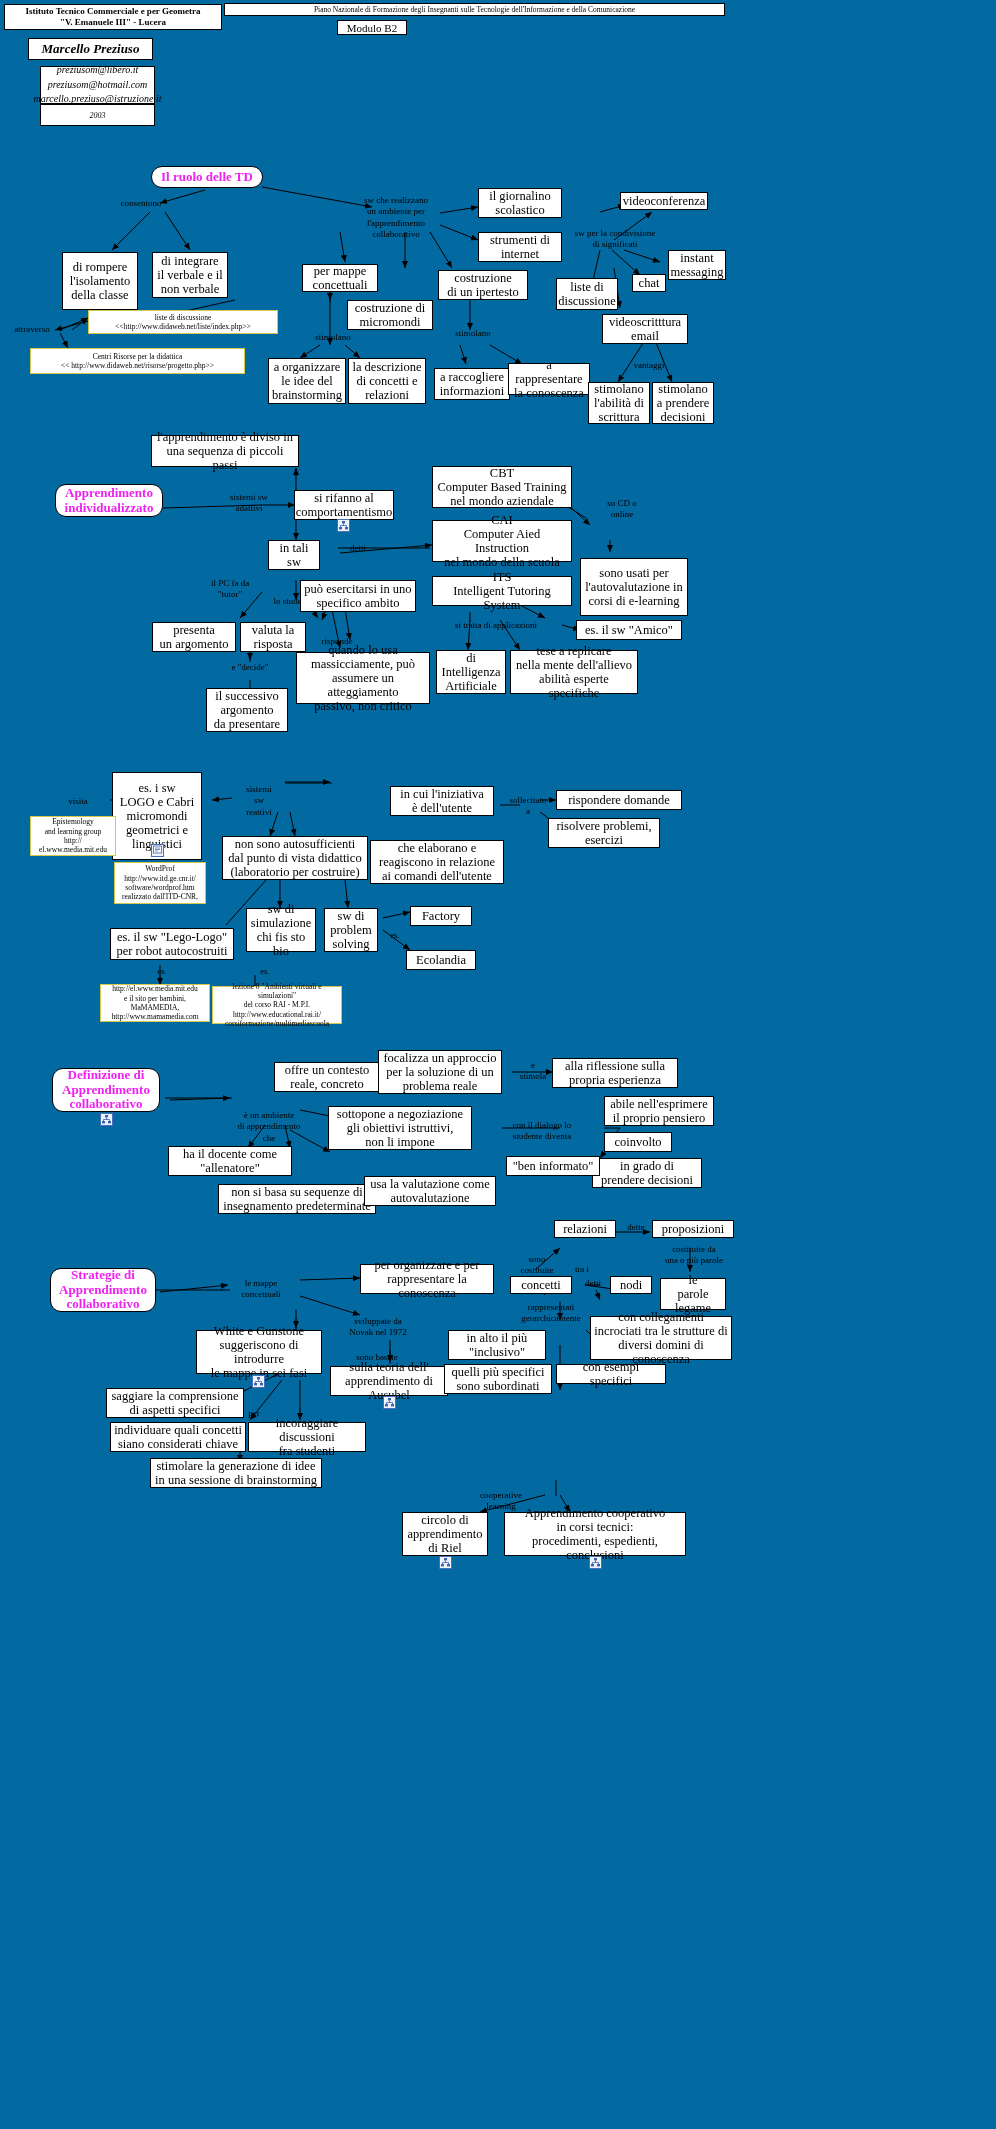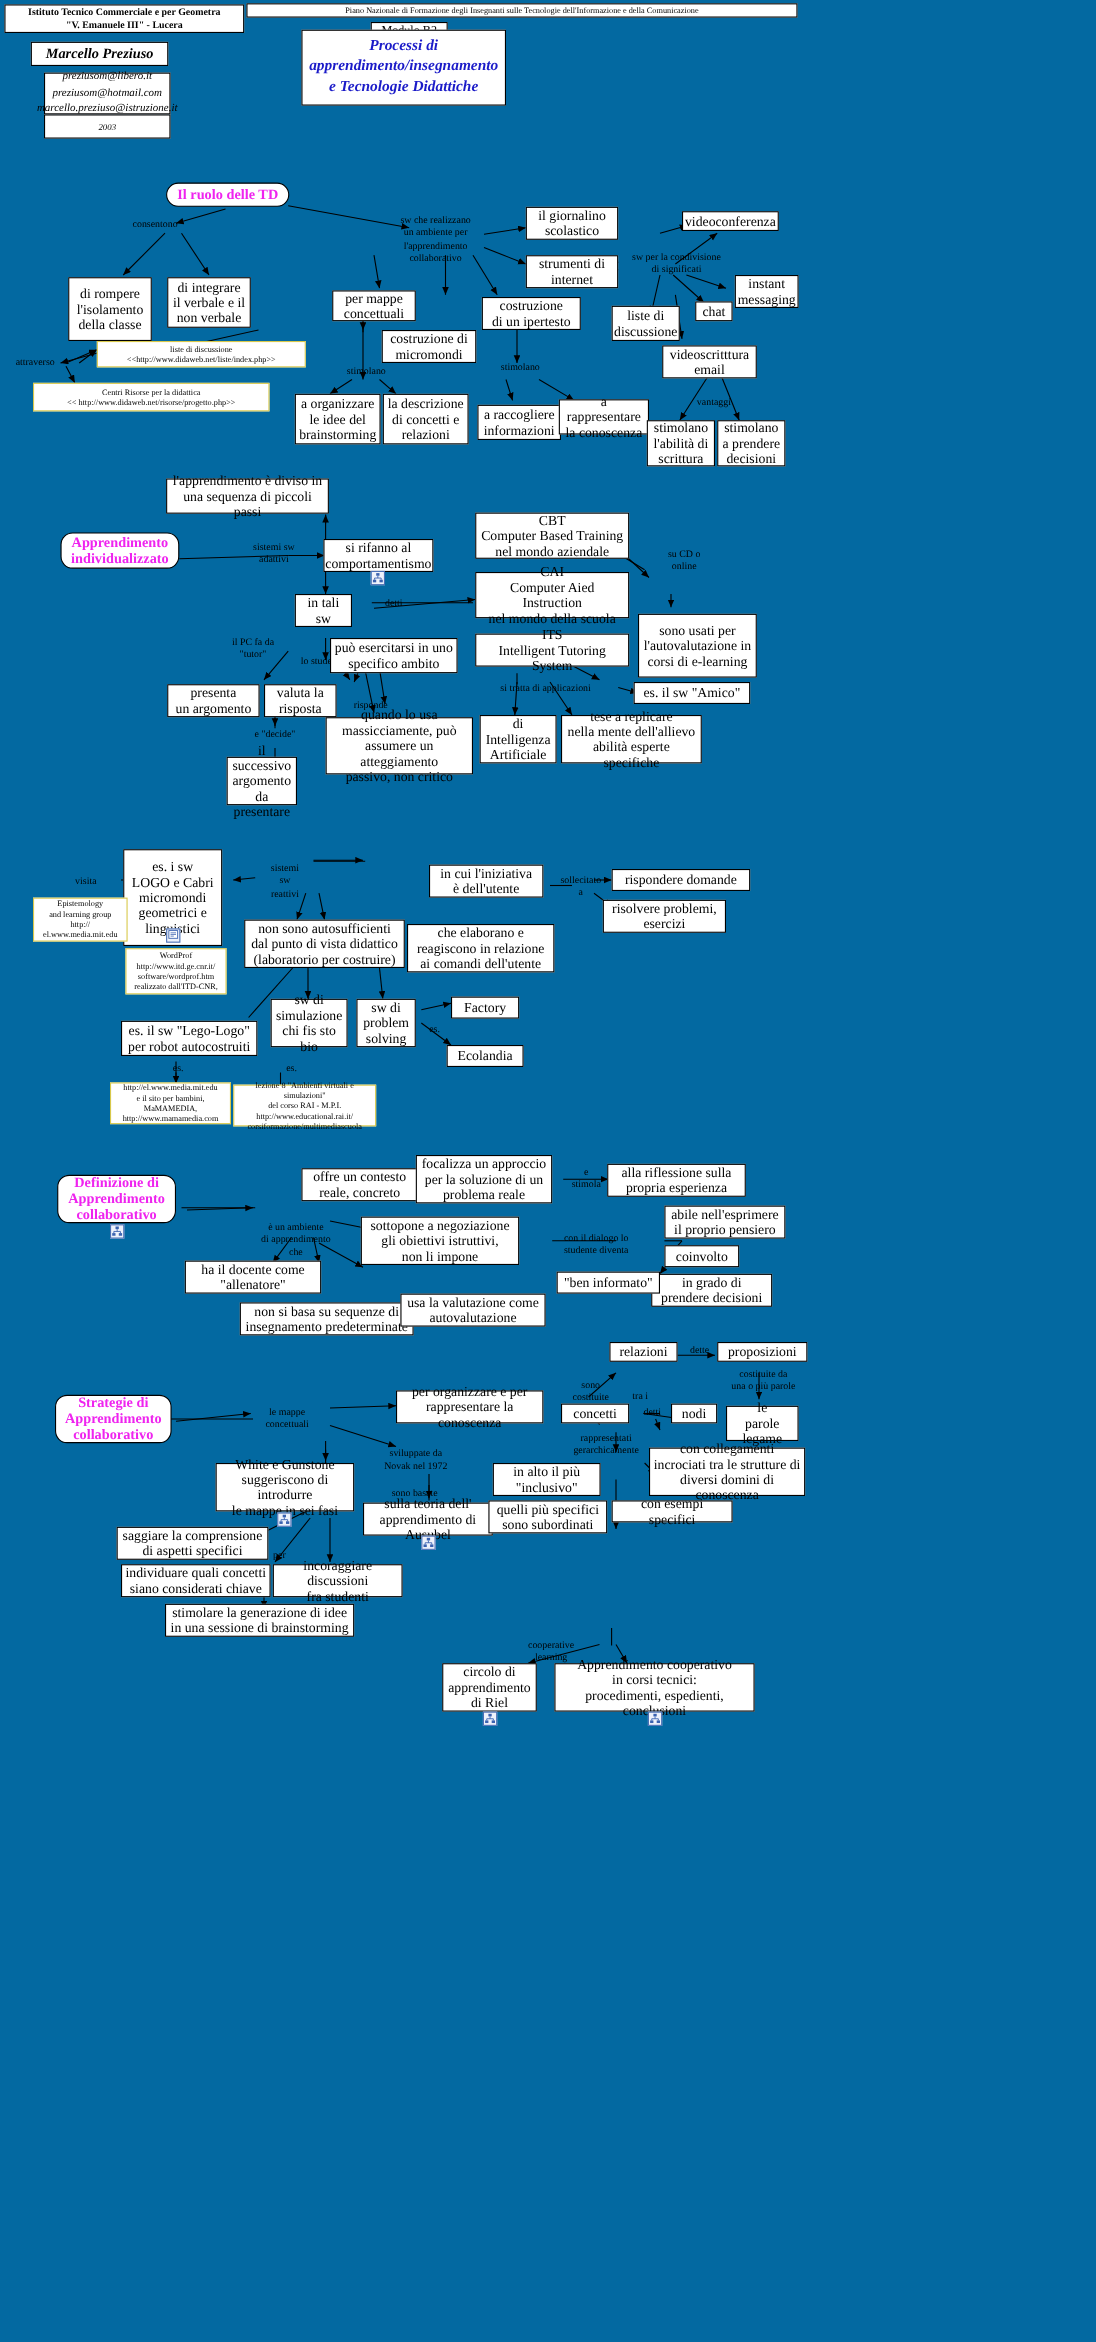--- a/index.html
+++ b/index.html
@@ -215,23 +215,20 @@
   <div class="hdr" style="left:40px;top:66px;width:115px;height:38px;font-size:10px;font-style:italic;line-height:1.45;white-space:pre-line;">preziusom@libero.it
 preziusom@hotmail.com
 marcello.preziuso@istruzione.it</div>
 
   <div class="hdr" style="left:40px;top:104px;width:115px;height:22px;font-size:8px;font-style:italic;">2003</div>
 
   <div class="hdr" style="left:224px;top:3px;width:501px;height:13px;font-size:7.5px;">Piano Nazionale di Formazione degli Insegnanti sulle Tecnologie dell'Informazione e della Comunicazione</div>
 
   <div class="hdr" style="left:337px;top:20px;width:70px;height:15px;font-size:11px;">Modulo B2</div>
 
-  <div class="hdr" style="left:274px;top:27px;width:186px;height:69px;color:#1b1bc8;font-weight:bold;font-style:italic;font-size:14px;line-height:1.35;white-space:pre-line;">Processi di
-apprendimento/insegnamento
-e Tecnologie Didattiche</div>
 
   <div class="concept" style="left:151px;top:166px;width:112px;height:22px;">Il ruolo delle TD</div>
 
   <div class="lbl" style="left:110px;top:198px;width:62px;">consentono</div>
 
   <div class="lbl" style="left:346px;top:195px;width:100px;">sw che realizzano
 un ambiente per
 l'apprendimento
 collaborativo</div>
 
@@ -373,21 +370,21 @@
 
   <div class="lbl" style="left:310px;top:636px;width:54px;">risponde</div>
 
   <div class="node" style="left:296px;top:652px;width:134px;height:52px;white-space:pre-line;">quando lo usa
 massicciamente, può
 assumere un atteggiamento
 passivo, non critico</div>
 
   <div class="lbl" style="left:222px;top:662px;width:56px;">e "decide"</div>
 
-  <div class="node" style="left:206px;top:688px;width:64px;height:44px;white-space:pre-line;">il successivo
+  <div class="node" style="left:206px;top:688px;width:82px;height:44px;white-space:pre-line;">il successivo
 argomento
 da presentare</div>
 
   <div class="node" style="left:436px;top:650px;width:70px;height:44px;white-space:pre-line;">di
 Intelligenza
 Artificiale</div>
 
   <div class="node" style="left:510px;top:650px;width:128px;height:44px;white-space:pre-line;">tese a replicare
 nella mente dell'allievo
 abilità esperte specifiche</div>

